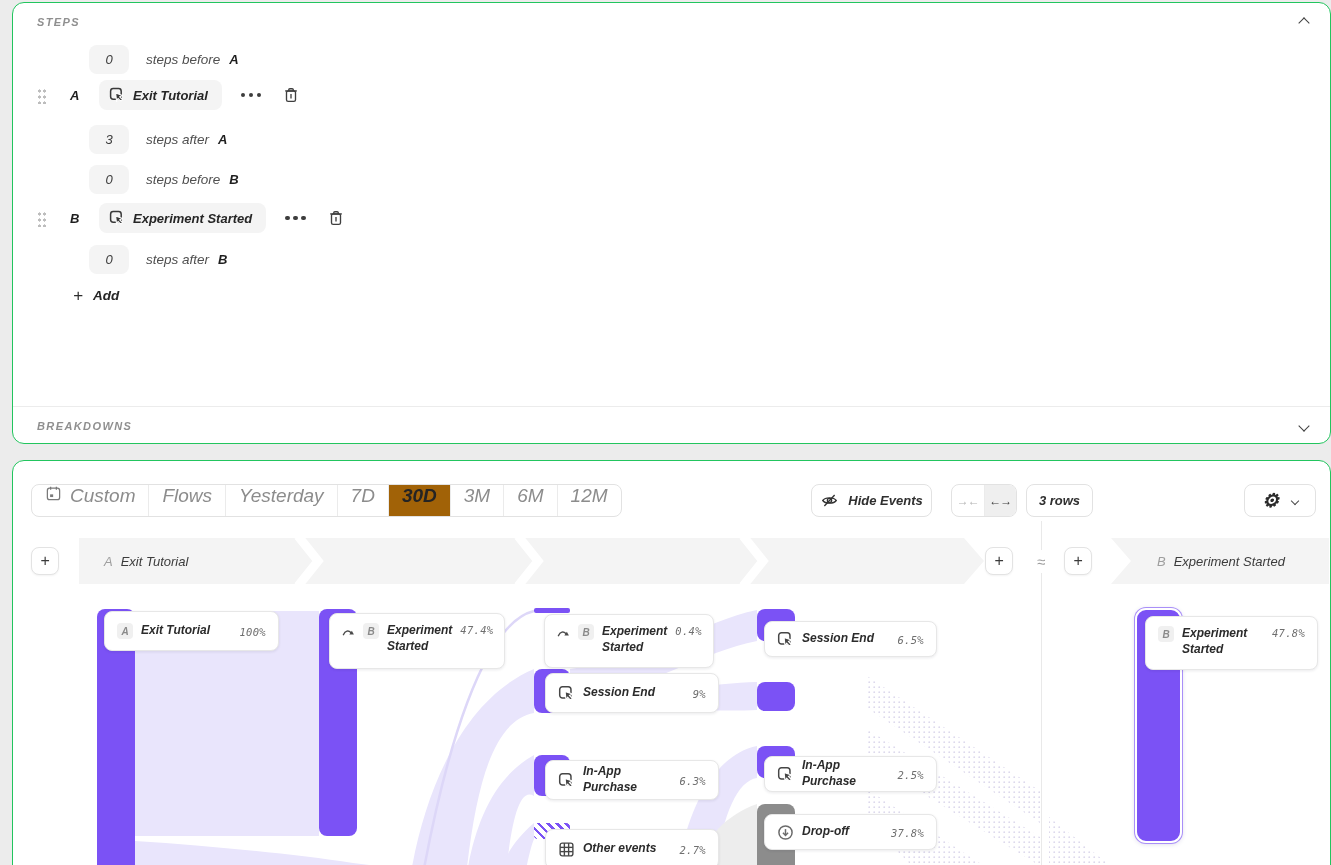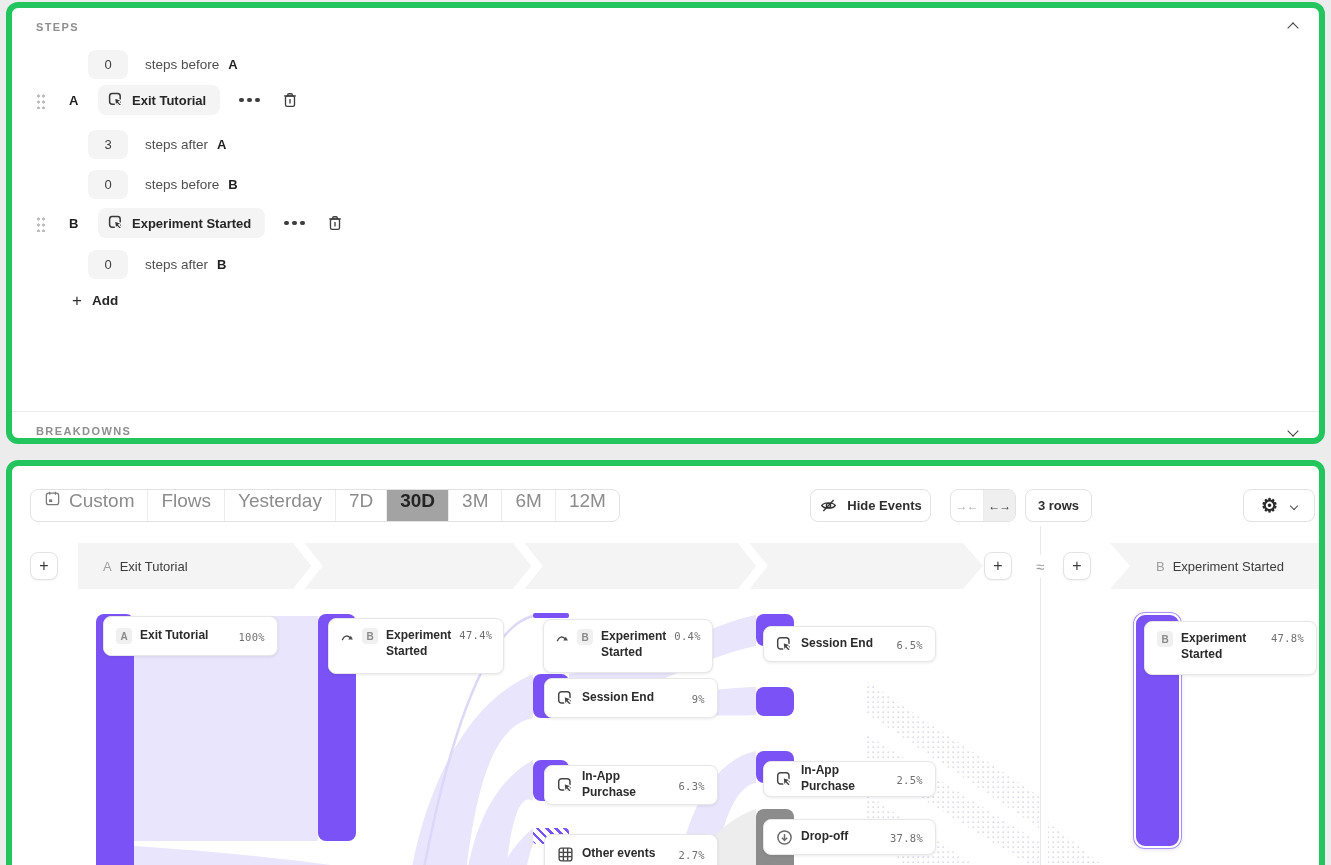--- a/index.html
+++ b/index.html
@@ -2,21 +2,21 @@
 <html><head>
 <meta charset="utf-8">
 <style>
   html,body{margin:0;padding:0;}
   body{
     width:1331px;height:865px;overflow:hidden;position:relative;
     background:#ececec;
     font-family:"Liberation Sans",sans-serif;
     color:#2d2d2d;-webkit-font-smoothing:antialiased;
   }
-  .panel{position:absolute;left:6px;width:1319px;background:#fff;border:6px solid #22c55e;border-radius:12px;box-sizing:border-box;}
+  .panel{position:absolute;left:12px;width:1319px;background:#fff;border:1px solid #22c55e;border-radius:12px;box-sizing:border-box;font-style:italic;}
   #panel-top{top:2px;height:442px;}
   #panel-bottom{top:460px;height:424px;overflow:hidden;}
 
   
   .chev{display:inline-block;width:7px;height:7px;border-right:1.7px solid #3f3f3f;border-bottom:1.7px solid #3f3f3f;transform:rotate(45deg);}
   .chev.up{transform:rotate(-135deg);}
   .chev.sm{width:5px;height:5px;border-color:#4a4a4a;}
   .sec-title{font-size:11px;letter-spacing:1.4px;color:#8f8f8f;font-weight:600;}
 
   
@@ -37,21 +37,21 @@
   .add-row{position:absolute;left:60px;display:flex;align-items:center;gap:10px;cursor:pointer;}
   .add-plus{font-size:17px;font-weight:500;color:#2d2d2d;line-height:1;}
   .add-label{font-size:13.5px;font-weight:700;color:#262626;}
   .collapsed-row{position:absolute;left:0;width:100%;border-top:1px solid #ececec;display:flex;align-items:center;justify-content:space-between;padding:0 22px 0 24px;box-sizing:border-box;cursor:pointer;}
 
   
   .btn{position:absolute;top:23px;height:33px;background:#fff;border:1px solid #e2e2e2;border-radius:8px;box-sizing:border-box;display:flex;align-items:center;justify-content:center;font-size:13px;font-weight:600;color:#2f2f2f;cursor:pointer;}
   #date-seg{left:18px;display:flex;align-items:stretch;overflow:hidden;padding:0;font-weight:400;}
   .dseg{display:flex;align-items:flex-start;gap:8px;padding:0 13px;font-size:19px;color:#8c8c8c;cursor:pointer;}
   .dseg + .dseg{border-left:1px solid #ebebeb;}
-  .dseg.sel{background:#a3a3a3;color:#242424;font-weight:700;}
+  .dseg.sel{background:#a16207;color:#242424;font-weight:700;}
   #resize-seg{left:938px;width:66px;padding:0;overflow:hidden;}
   .rseg{flex:1;height:100%;display:flex;align-items:center;justify-content:center;font-size:12px;letter-spacing:-1px;color:#b3b3b3;}
   .rseg.sel{background:#efefef;color:#3b3b3b;}
   .rseg + .rseg{border-left:1px solid #ebebeb;}
 
   
   .plus-btn{position:absolute;width:28px;height:28px;top:86px;background:#fff;border:1px solid #e3e3e3;border-radius:8px;box-shadow:0 1px 2px rgba(0,0,0,.05);display:flex;align-items:center;justify-content:center;font-size:16px;color:#3a3a3a;cursor:pointer;box-sizing:border-box;}
   .hband{position:absolute;top:77px;height:46px;background:#f4f4f4;display:flex;align-items:center;}
   #hband-a{left:66px;width:905px;clip-path:polygon(0 0,calc(100% - 20px) 0,100% 50%,calc(100% - 20px) 100%,0 100%);}
   #hband-b{left:1098px;width:218px;clip-path:polygon(0 0,100% 0,100% 100%,0 100%,20px 50%);}

